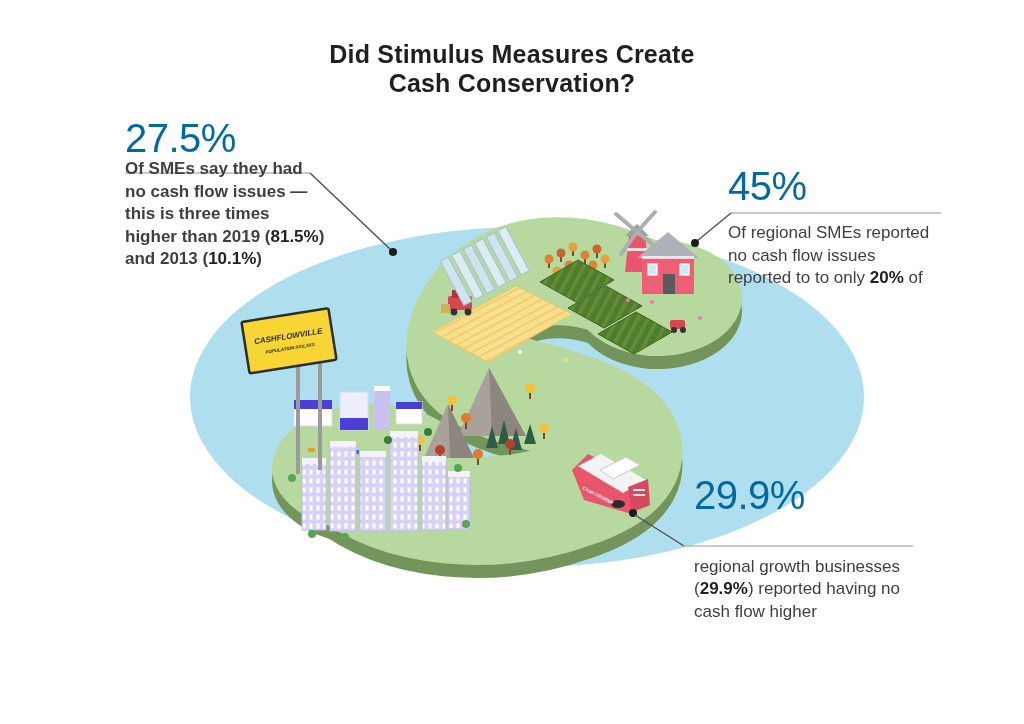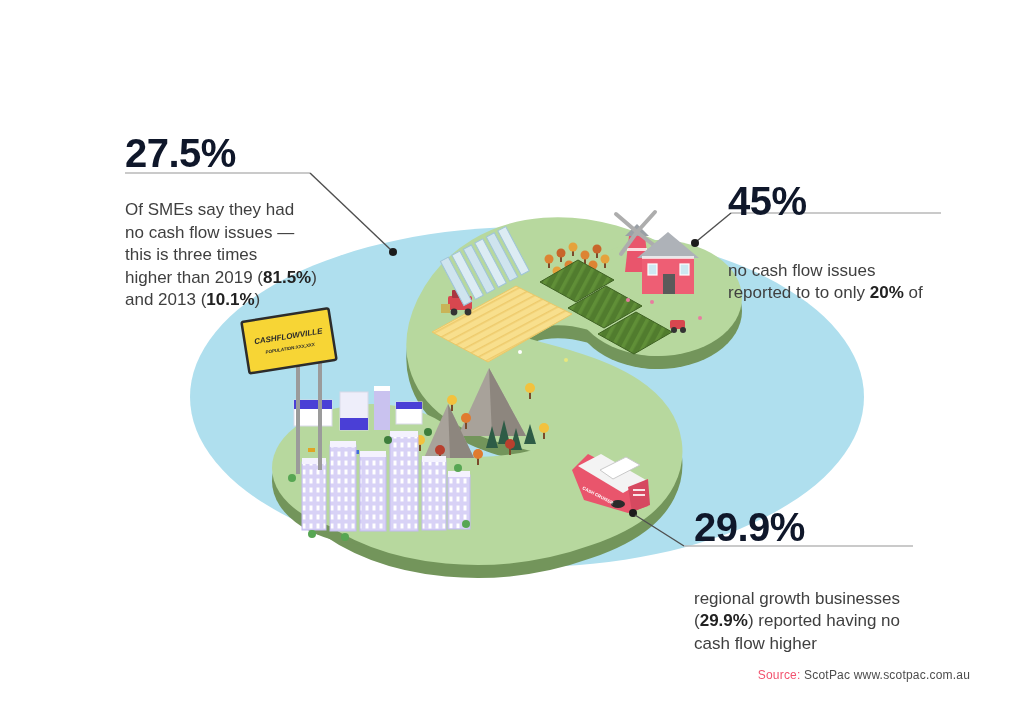--- a/index.html
+++ b/index.html
@@ -12,45 +12,48 @@
   }
   .title{
     position:absolute;left:0;top:40px;width:1024px;
     text-align:center;
     font-size:25px;line-height:29px;font-weight:800;
     color:#1f1f1f;letter-spacing:.2px;
   }
   .scene{position:absolute;left:0;top:0;}
   .stat{position:absolute;}
   .stat .num{
-    font-size:40px;font-weight:700;color:#0f172a;letter-spacing:-.5px;
+    font-size:40px;font-weight:400;color:#0369a1;letter-spacing:-.5px;
     line-height:40px;
-    margin-top:15px;
   }
   .stat .body{
     font-size:17px;line-height:22.5px;color:#3f3f3f;font-weight:400;
   }
   .stat .body b{color:#222;}
   .stat1{left:125px;top:118px;width:240px;}
-  .stat1 .body{margin-top:26px;}
+  .stat1 .body{font-weight:bold;}
   .stat2{left:728px;top:166px;width:230px;}
   .stat2 .body{margin-top:16px;}
-  .stat3{left:694px;top:492px;width:240px;}
+  .stat3{left:694px;top:475px;width:240px;}
   .stat3 .body{margin-top:18px;}
   .source{
     position:absolute;right:54px;top:668px;
     font-size:12px;color:#4c4c4c;letter-spacing:.2px;
   }
   .source .src-label{color:#f2526e;}
 </style>
 </head>
 <body>
 
 <div class="canvas">
 
+  <div class="title">
+    <div>Did Stimulus Measures Create</div>
+    <div>Cash Conservation?</div>
+  </div>
 
   <svg class="scene" width="1024" height="724" viewBox="0 0 1024 724">
     <defs>
       <pattern id="twin" width="7" height="9" patternUnits="userSpaceOnUse">
         <rect width="7" height="9" fill="#d8d2f6"></rect>
         <rect x="1.5" y="1.5" width="3" height="5" fill="#ffffff"></rect>
       </pattern>
       <pattern id="crop" width="9" height="9" patternUnits="userSpaceOnUse" patternTransform="rotate(28)">
         <rect width="9" height="9" fill="#517c2e"></rect>
         <rect width="3.5" height="9" fill="#608f37"></rect>
@@ -273,25 +276,22 @@
     </g>
   </svg>
 
   <div class="stat stat1">
     <div class="num">27.5%</div>
     <div class="body"><span>Of SMEs say they had</span><br><span>no cash flow issues —</span><br><span>this is three times</span><br><span>higher than 2019 (</span><b>81.5%</b><span>)</span><br><span>and 2013 (</span><b>10.1%</b><span>)</span></div>
   </div>
 
   <div class="stat stat2">
     <div class="num">45%</div>
-    <div class="body"><br><span>no cash flow issues</span><br><span>reported to to only </span><b>20%</b><span> of</span><br></div>
+    <div class="body"><span>Of regional SMEs reported</span><br><span>no cash flow issues</span><br><span>reported to to only </span><b>20%</b><span> of</span><br></div>
   </div>
 
   <div class="stat stat3">
     <div class="num">29.9%</div>
     <div class="body"><br><span>regional growth businesses</span><br><span>(</span><b>29.9%</b><span>) reported having no</span><br><span>cash flow higher</span></div>
   </div>
 
-  <div class="source">
-    <span class="src-label">Source:</span><span> ScotPac www.scotpac.com.au</span>
-  </div>
 
 </div>
 
 </body></html>

